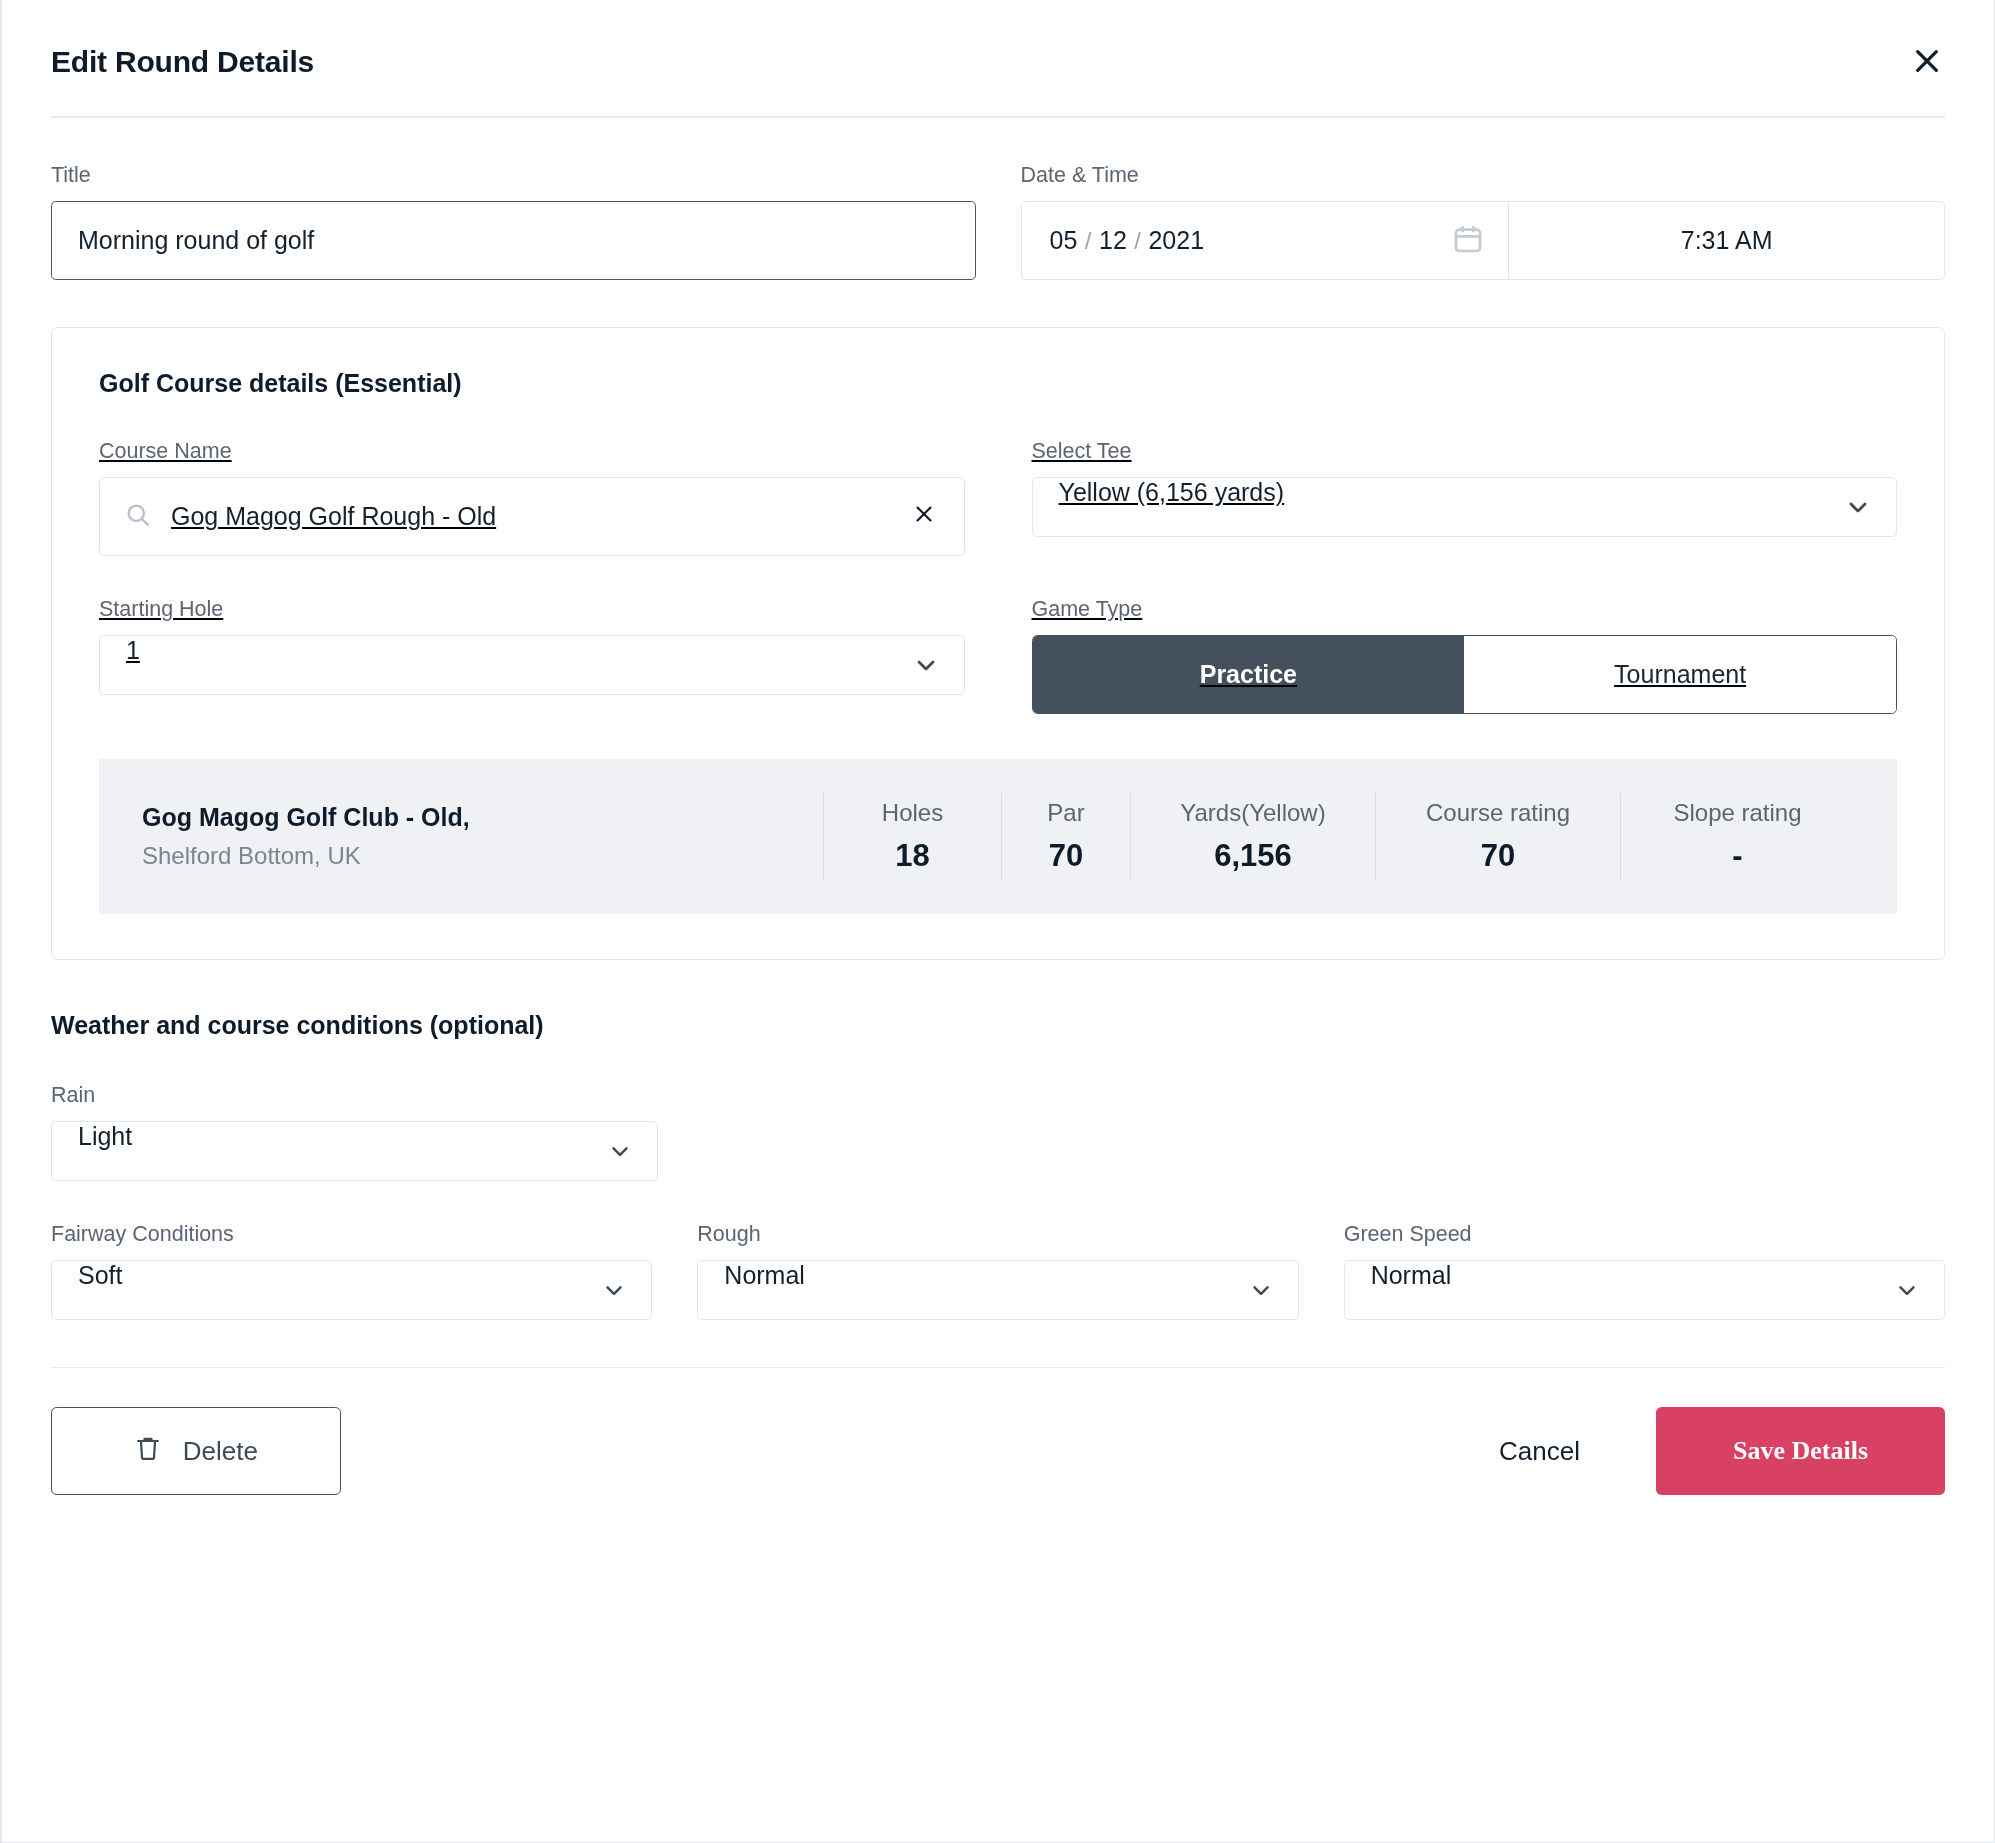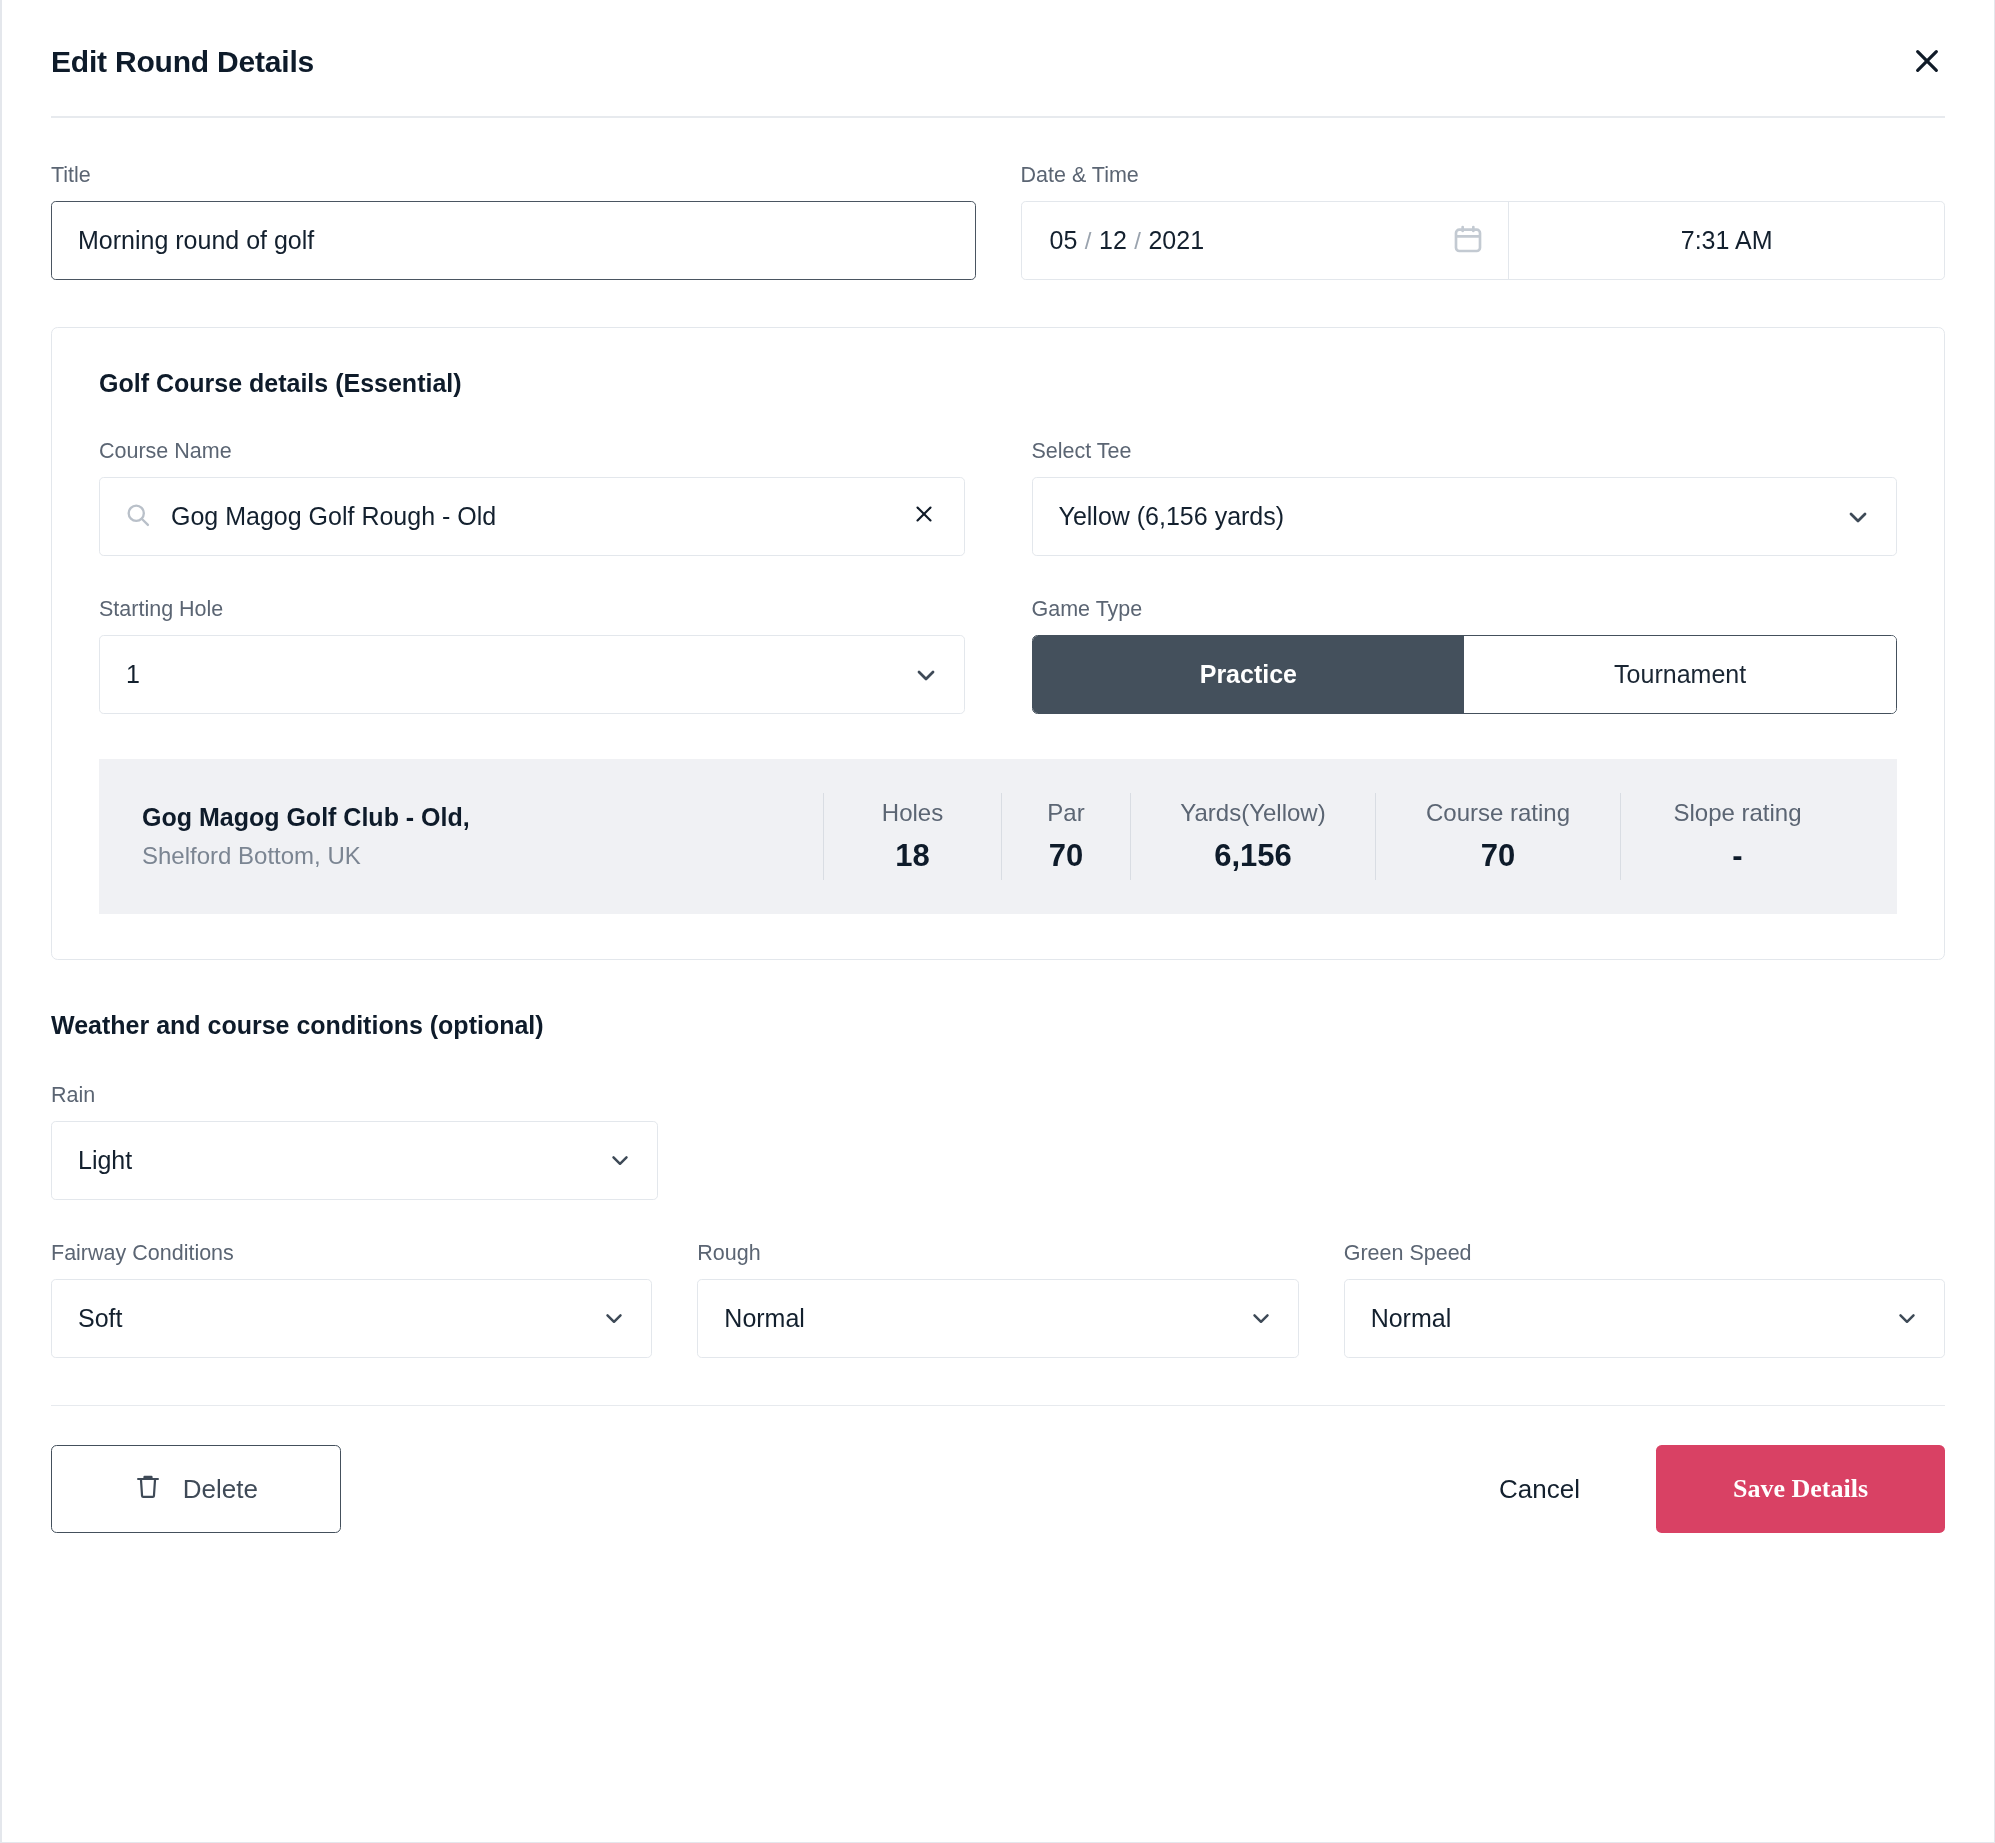--- a/index.html
+++ b/index.html
@@ -70,26 +70,25 @@
     border-radius: 4.7px;
     display: flex;
     align-items: center;
     padding: 0 26px;
     font-size: 25px;
     color: #13202e;
     background: #fff;
   }
 
   .select-box {
-    height: 79px;
+    height: 60px;
     border: 1.9px solid #e3e7ec;
     border-radius: 4.7px;
     background: #fff;
     display: flex;
-    align-items: center;
     justify-content: space-between;
     padding: 0 24px 0 26px;
     font-size: 25px;
     color: #13202e;
     cursor: pointer;
   }
   .chev { flex: none; display: flex; align-items: center; }
 
   
   .top-row { margin-top: 45px; display: flex; gap: 45px; }
@@ -129,21 +128,21 @@
     border: 1.9px solid #e3e7ec;
     border-radius: 6.6px;
     padding: 41px 47px 45px 47px;
   }
   .card-title {
     font-size: 25px;
     font-weight: bold;
     color: #0e1b2a;
     margin-bottom: 41px;
   }
-  .card-row { display: flex; gap: 67px; }
+  .card-row { display: flex; gap: 67px; text-decoration: underline; }
   .card-col { width: 881px; }
 
   .search-input {
     height: 79px;
     border: 1.9px solid #e3e7ec;
     border-radius: 4.7px;
     background: #fff;
     display: flex;
     align-items: center;
     padding: 0 24px 0 24px;

